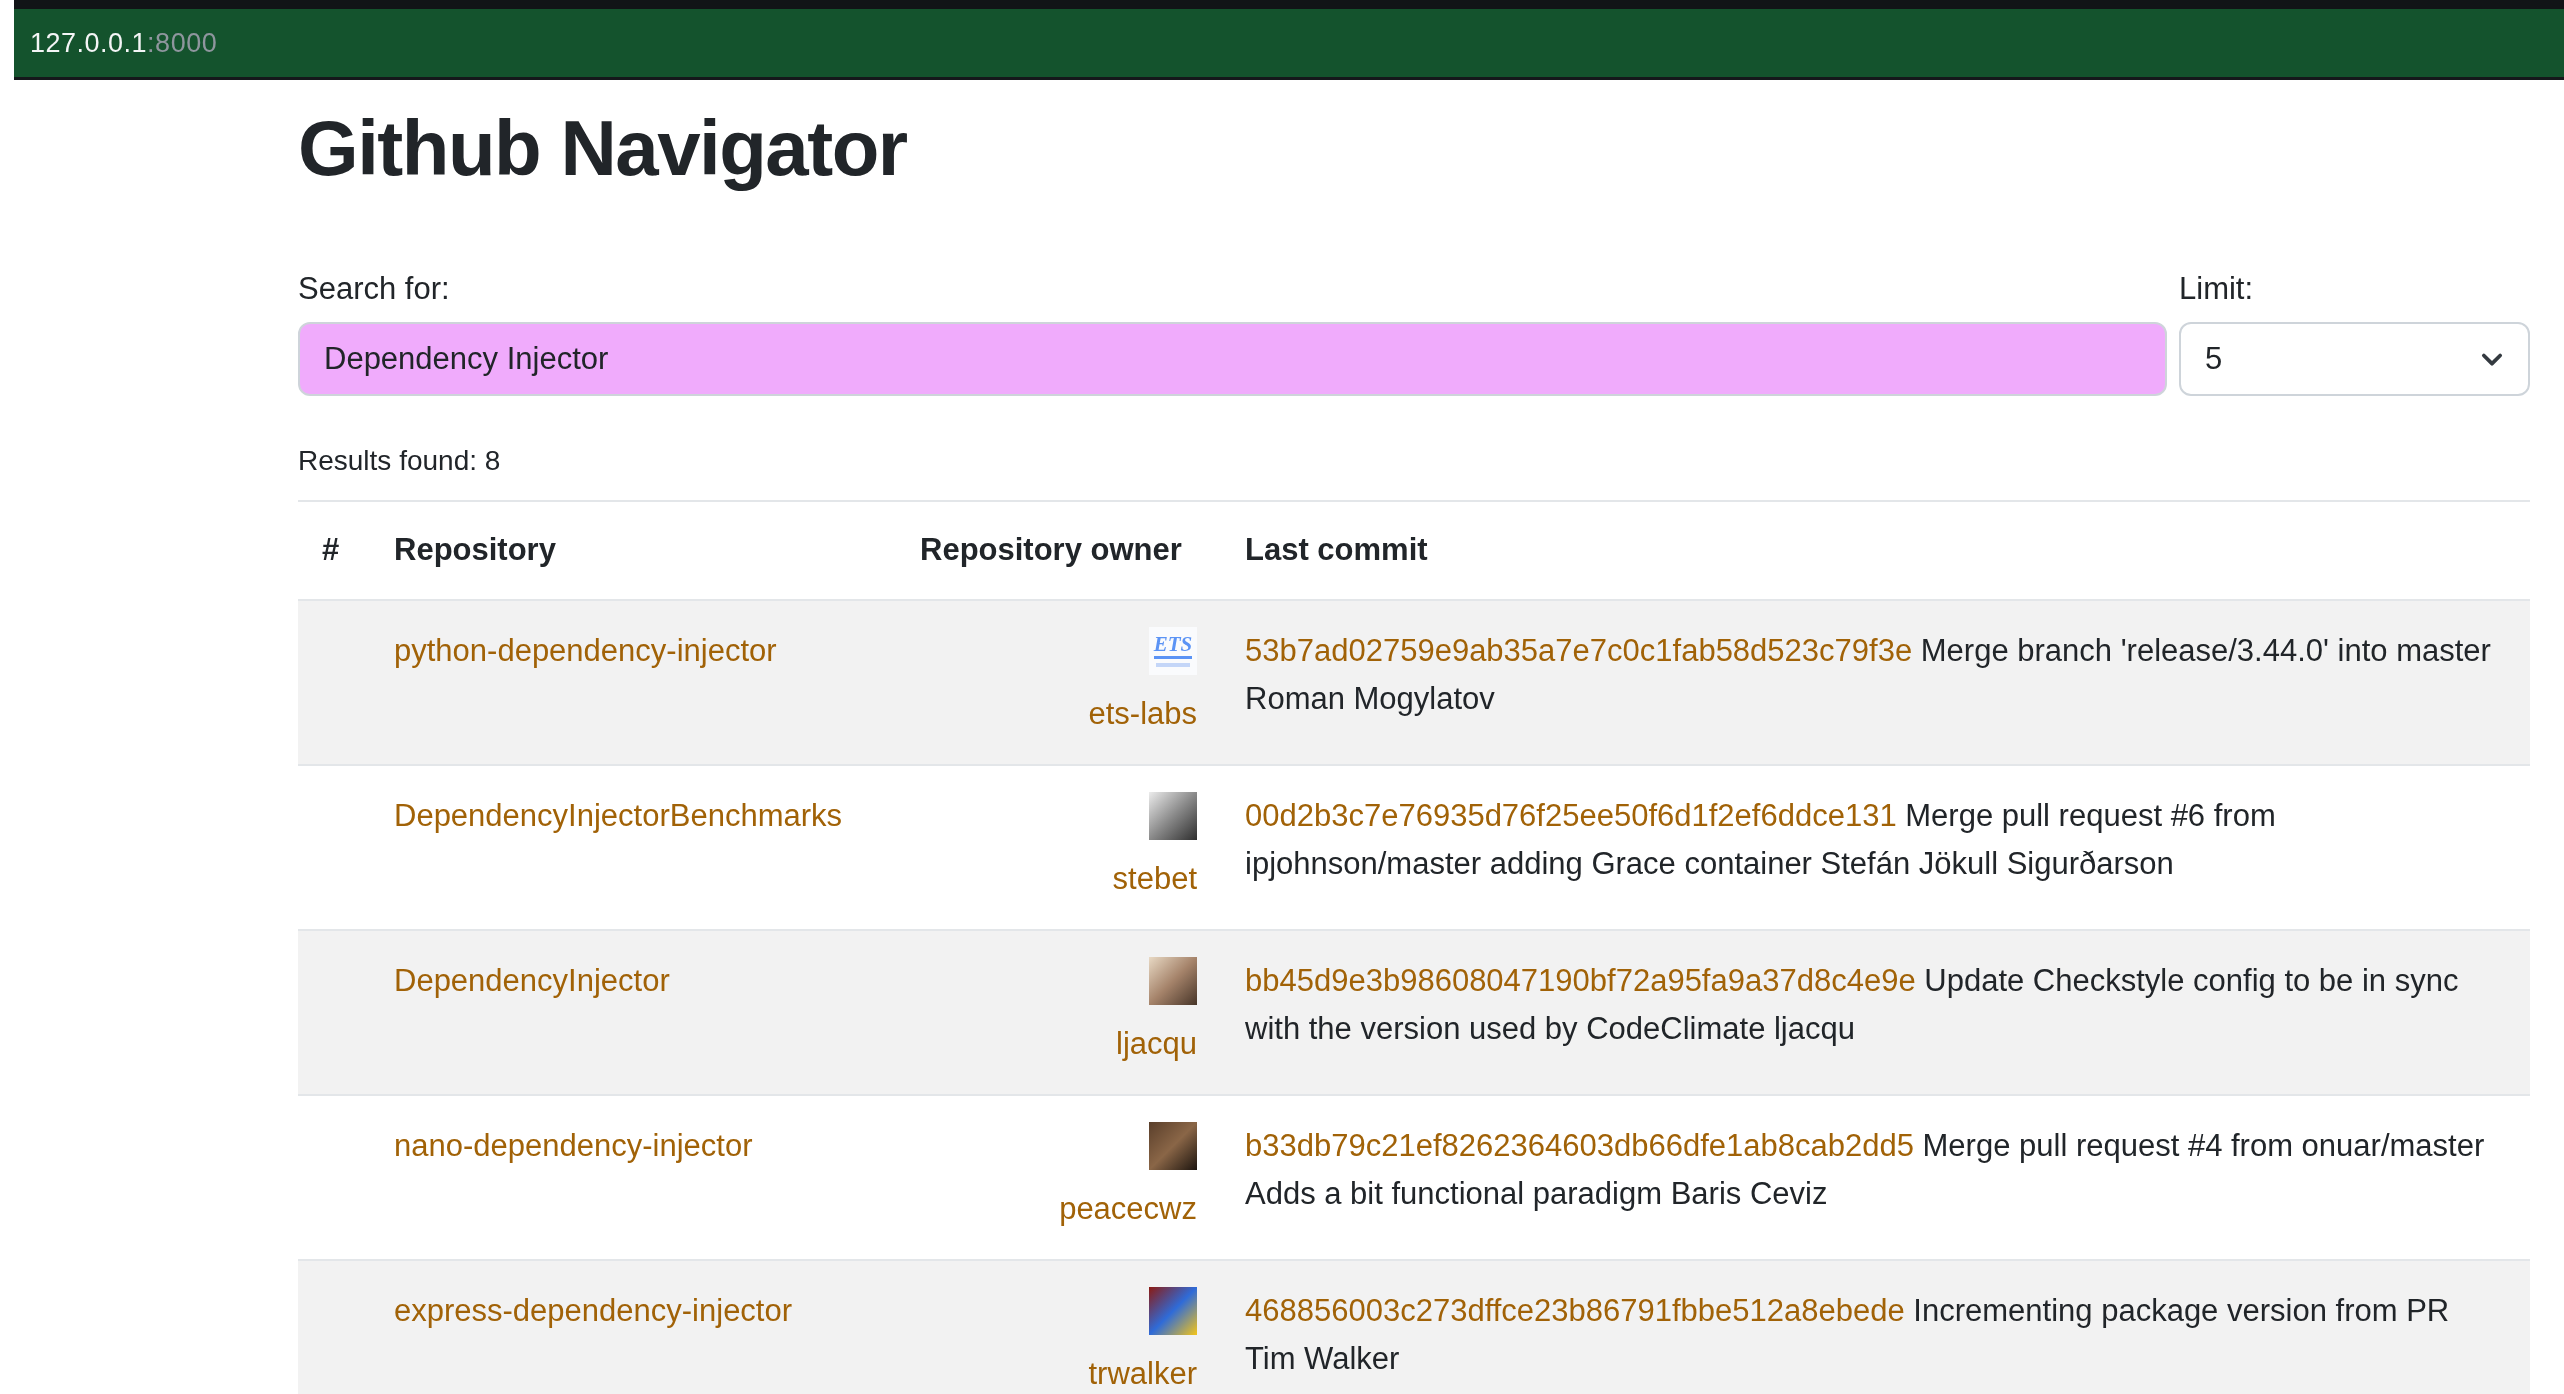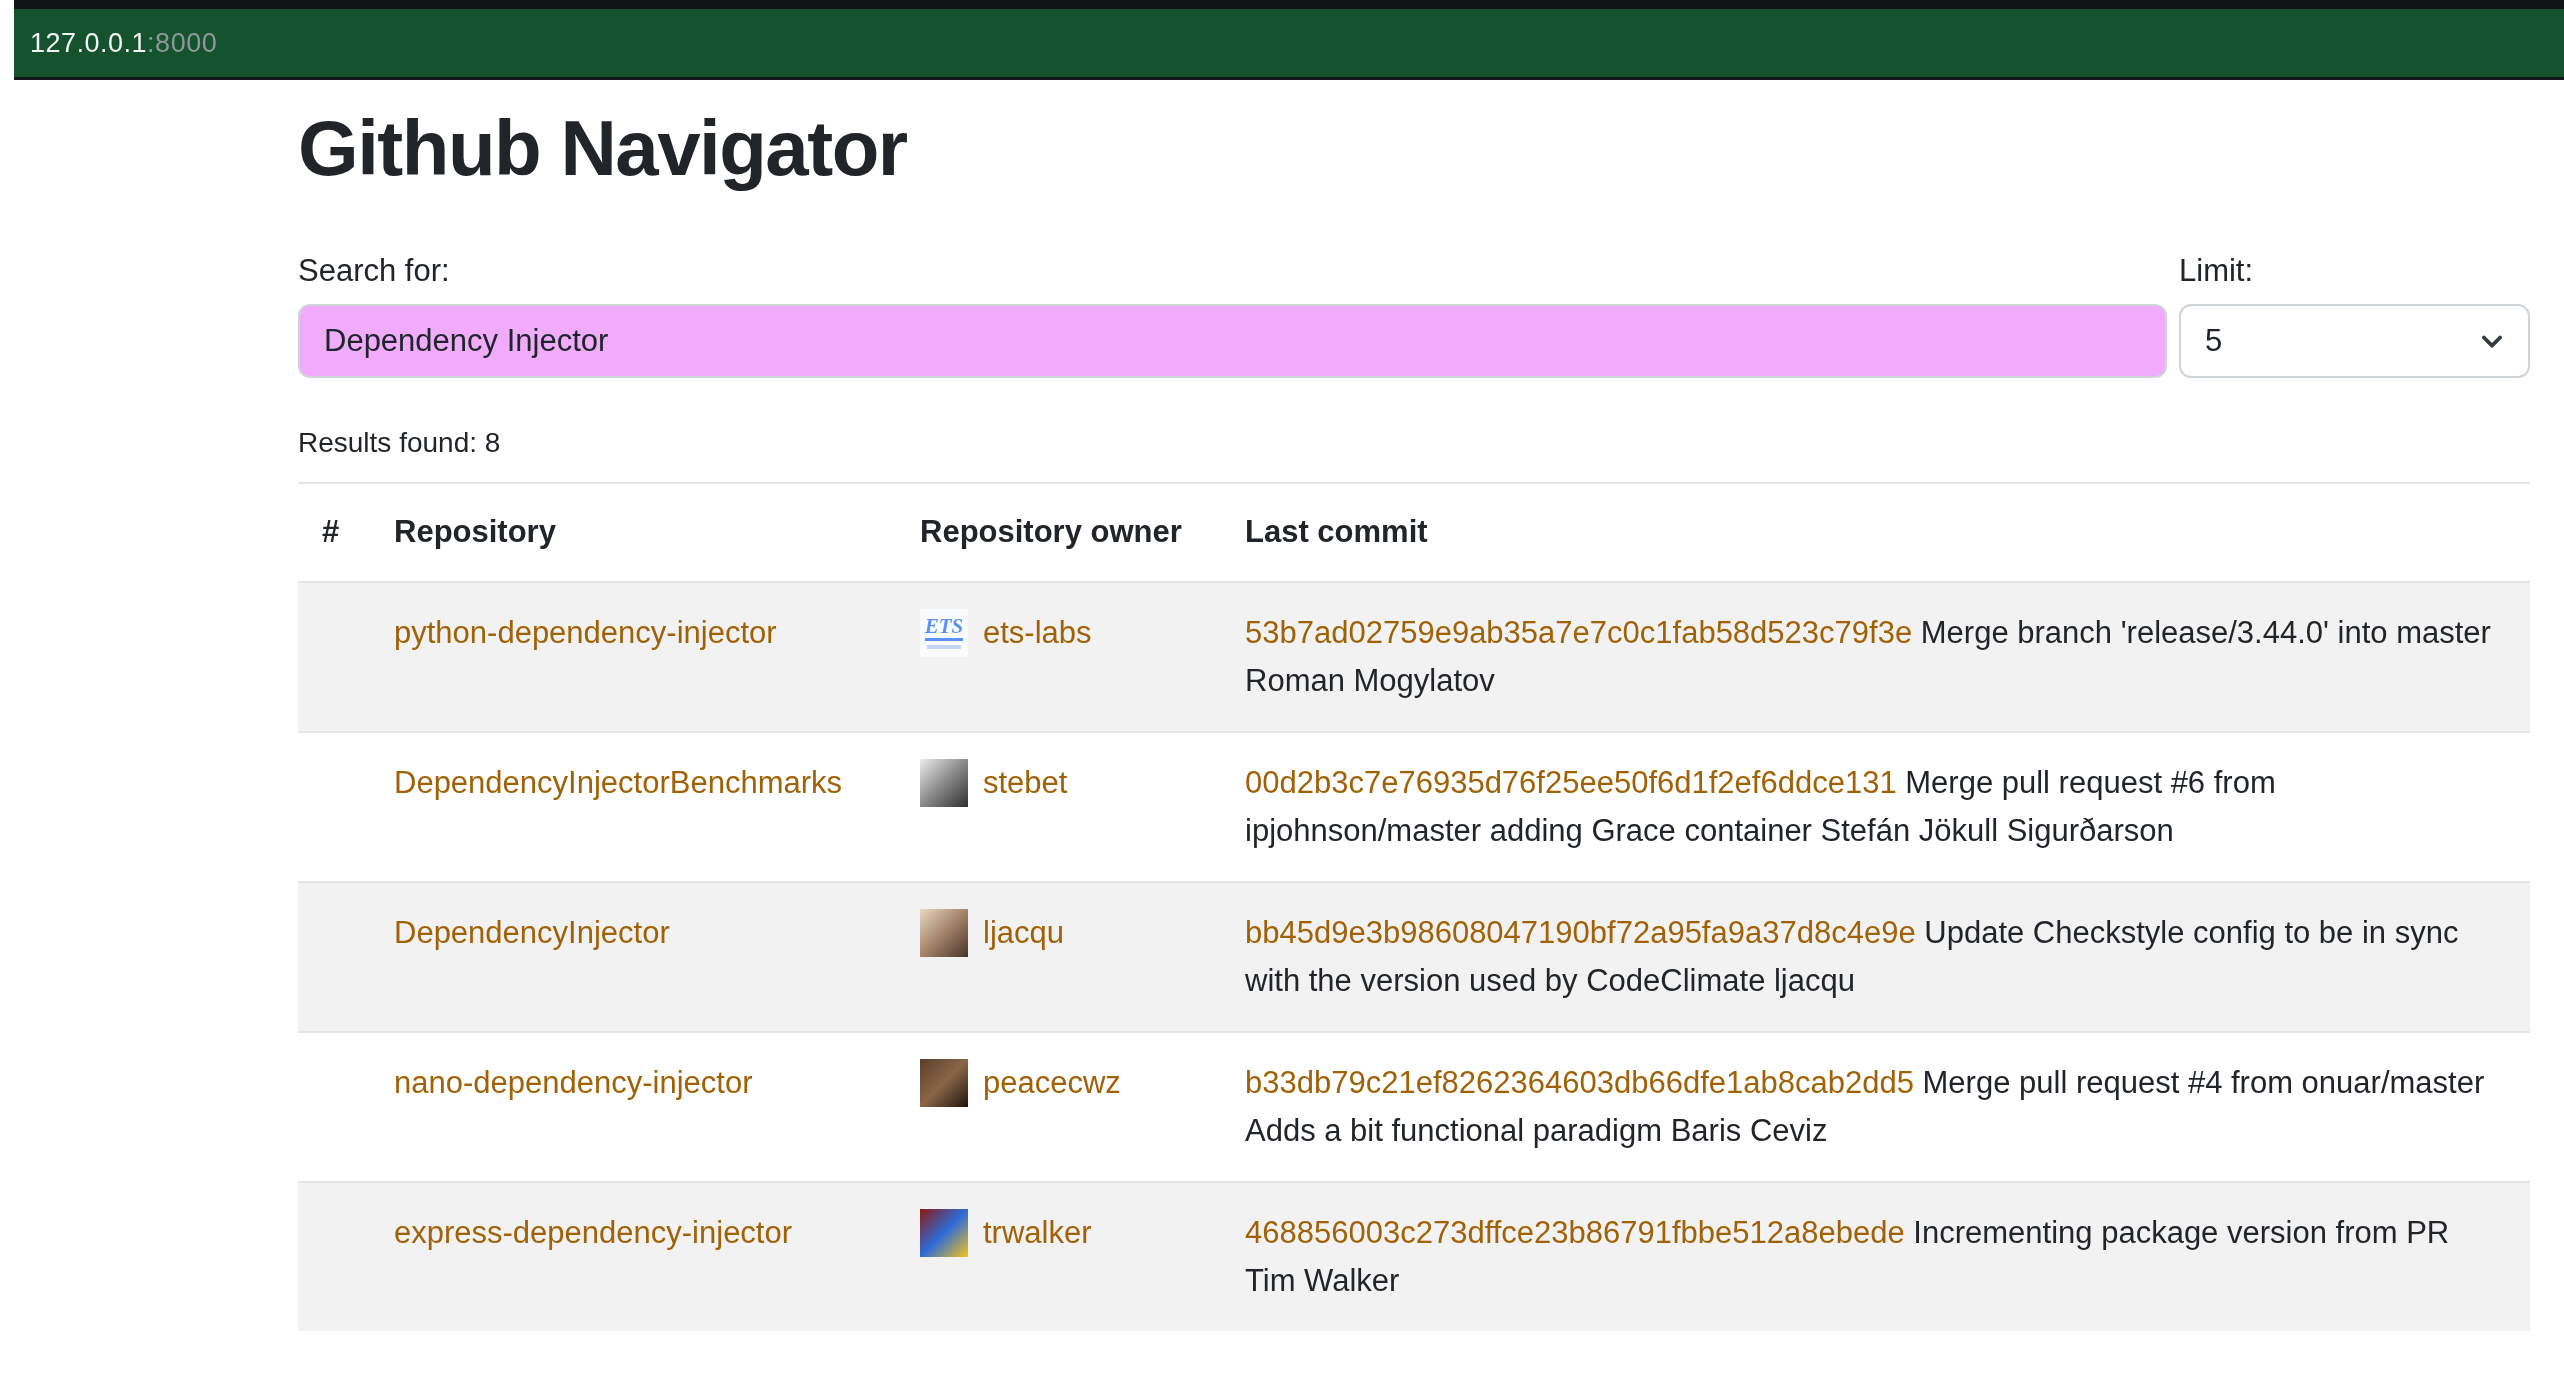--- a/index.html
+++ b/index.html
@@ -10,38 +10,38 @@
   
   .browser-bar { height:80px; background:#14532d; position:relative; border-bottom:3px solid #15181b;margin-left:14px; }
   .browser-bar::before { content:""; position:absolute; top:0; left:0; right:0; height:9px; background:#111417; }
   .url-text { position:absolute; left:16px; top:30px; font-size:27px; line-height:1; color:#f4f5f6; letter-spacing:0.5px; }
   .url-port { color:#8f969e; }
 
   .content { padding:0 34px 0 298px; }
 
   h1.page-title { font-size:78px; line-height:1.15; font-weight:700; letter-spacing:-1.5px; margin:24px 0 0 0; color:#212529; }
 
-  .form-row { display:flex; gap:12px; margin-top:54px; }
+  .form-row { display:flex; gap:12px; margin-top:72px; }
   .search-col { flex:1 1 auto; }
   .limit-col { flex:0 0 351px; }
   .field-label { display:block; font-size:31px; line-height:1.5; margin-bottom:10px; color:#212529; }
   .text-input { width:100%; height:74px; border:2px solid #ced4da; border-radius:12px; font-size:31px; color:#212529; padding:0 24px; font-family:"Liberation Sans", sans-serif; background:#f0abfc; outline:none; }
   .select-box { width:100%; height:74px; border:2px solid #ced4da; border-radius:12px; background:#fff; display:flex; align-items:center; justify-content:space-between; padding:0 22px 0 24px; font-size:31px; color:#212529; cursor:default; }
   .chevron-down { width:28px; height:28px; }
 
   .results-line { margin-top:44px; font-size:28px; line-height:1.5; color:#212529; }
 
   table.repo-table { width:100%; border-collapse:collapse; margin-top:18px; font-size:31px; border-top:2px solid #e3e6e9; }
   .repo-table thead th { text-align:left; font-weight:700; padding:25px 24px; line-height:1.5; color:#212529; }
   .repo-table tbody td { padding:26px 24px; vertical-align:top; line-height:1.55; border-top:2px solid #e3e6e9; }
   .repo-table tbody tr:nth-child(odd) { background:#f2f2f2; }
 
   a.link { color:#a16207; text-decoration:none; }
 
-  .owner-wrap { display:flex; align-items:flex-end; gap:15px; }
+  .owner-wrap { display:flex; align-items:flex-end; gap:15px;flex-direction:column; }
   .avatar { width:48px; height:48px; flex:0 0 48px; overflow:hidden; }
   .avatar-logo { background:#fafbfd; display:flex; flex-direction:column; align-items:center; justify-content:center; }
   .avatar-logo .logo-text { font-family:"Liberation Serif", serif; font-style:italic; font-weight:700; font-size:21px; line-height:1; color:#5b93f5; border-bottom:3px solid #5b93f5; padding-bottom:1px; }
   .avatar-logo .logo-caption { width:34px; height:4px; background:#c4d6f8; margin-top:4px; }
 
   .commit-msg { color:#212529; }
 </style>
 </head>
 <body>
 

